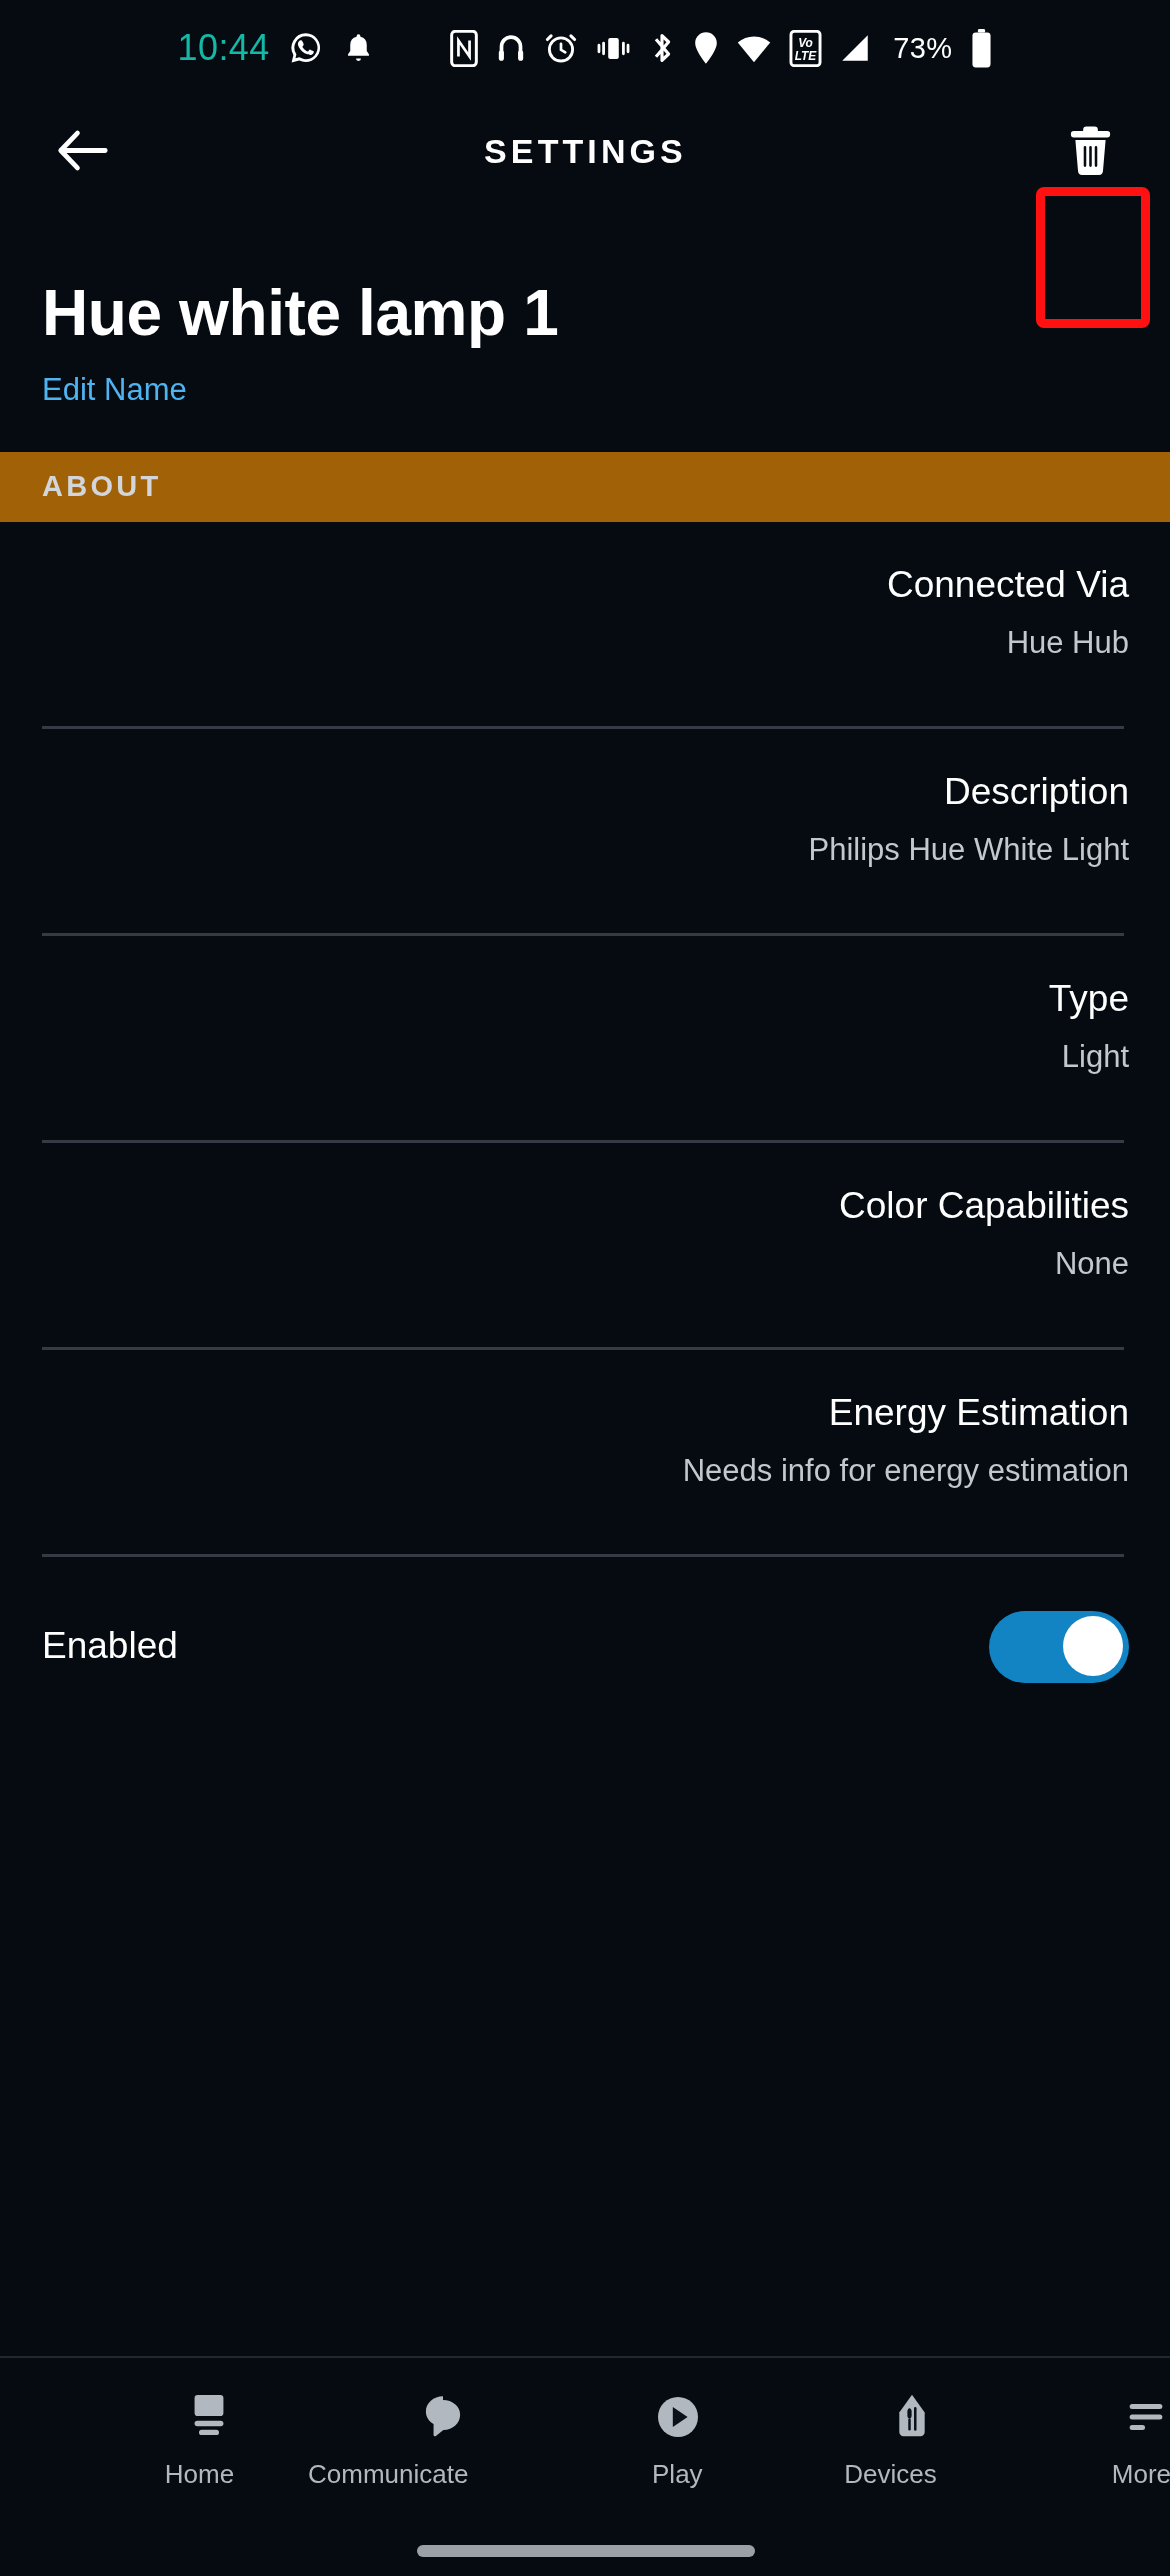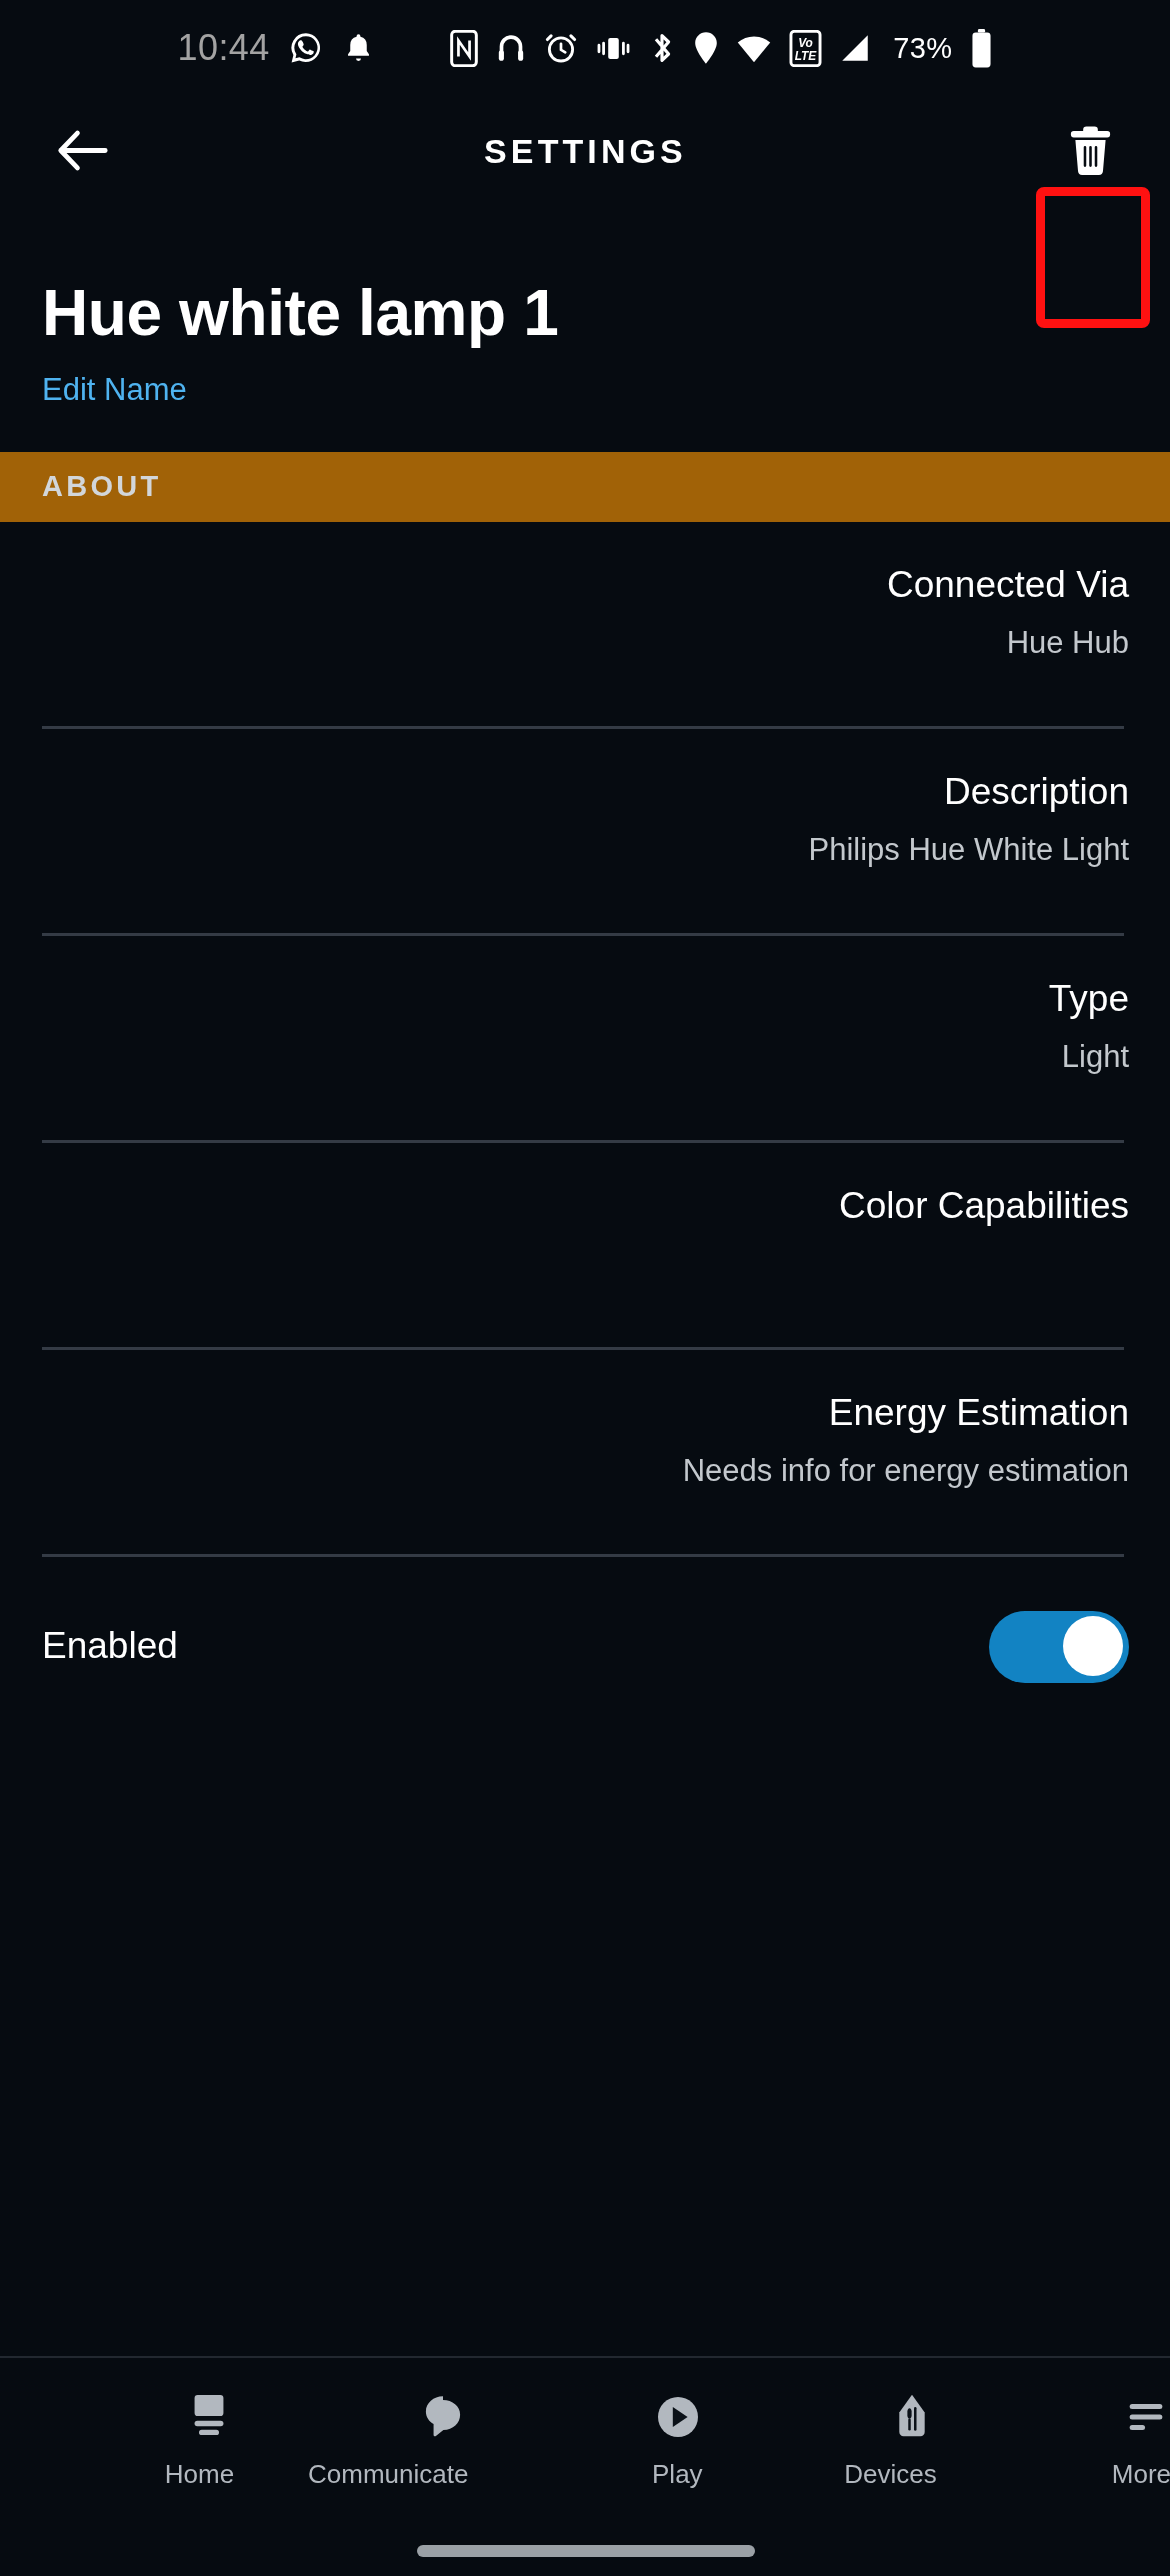--- a/index.html
+++ b/index.html
@@ -30,21 +30,21 @@
     gap: 0;
     padding: 0 33px;
     flex: none;
   }
   .status-left {
     display: flex;
     align-items: center;
     gap: 18px;
   }
   .status-time {
-    color: #a3a3a3;
+    color: #14b8a6;
     font-size: 36px;
     font-weight: 400;
     letter-spacing: 0.4px;
     line-height: 1;
     font-family: "Liberation Sans", sans-serif;
   }
   .status-gap { width: 75px; }
   .status-right {
     display: flex;
     align-items: center;
@@ -390,20 +390,21 @@
     </div>
 
     <div class="row">
       <div class="row-title">Type</div>
       <div class="row-sub">Light</div>
       <div class="row-divider"></div>
     </div>
 
     <div class="row">
       <div class="row-title">Color Capabilities</div>
+      <div class="row-sub">None</div>
       <div class="row-divider"></div>
     </div>
 
     <div class="row">
       <div class="row-title">Energy Estimation</div>
       <div class="row-sub">Needs info for energy estimation</div>
       <div class="row-divider"></div>
     </div>
 
     <div class="row row-toggle">

